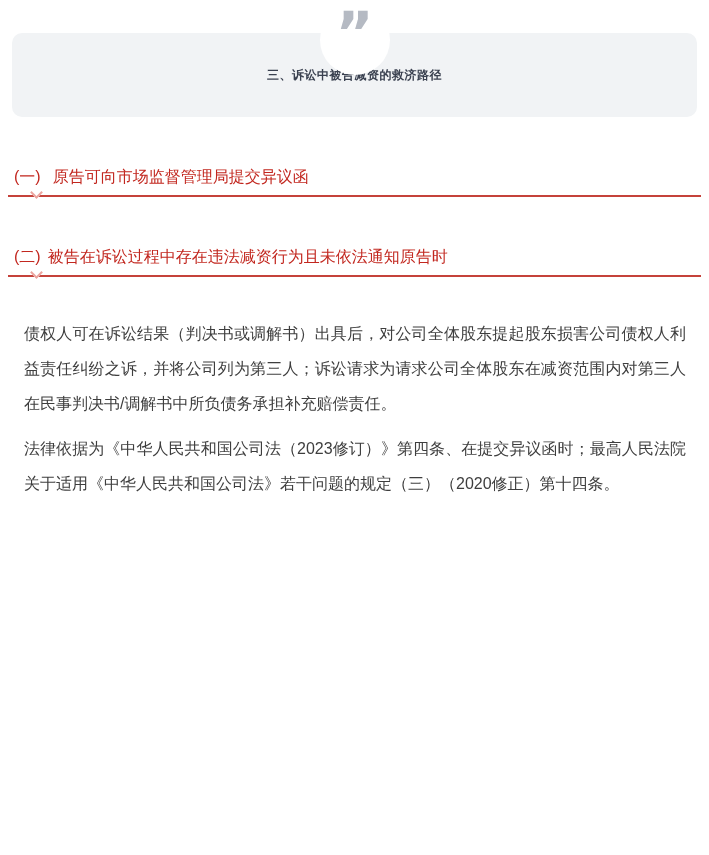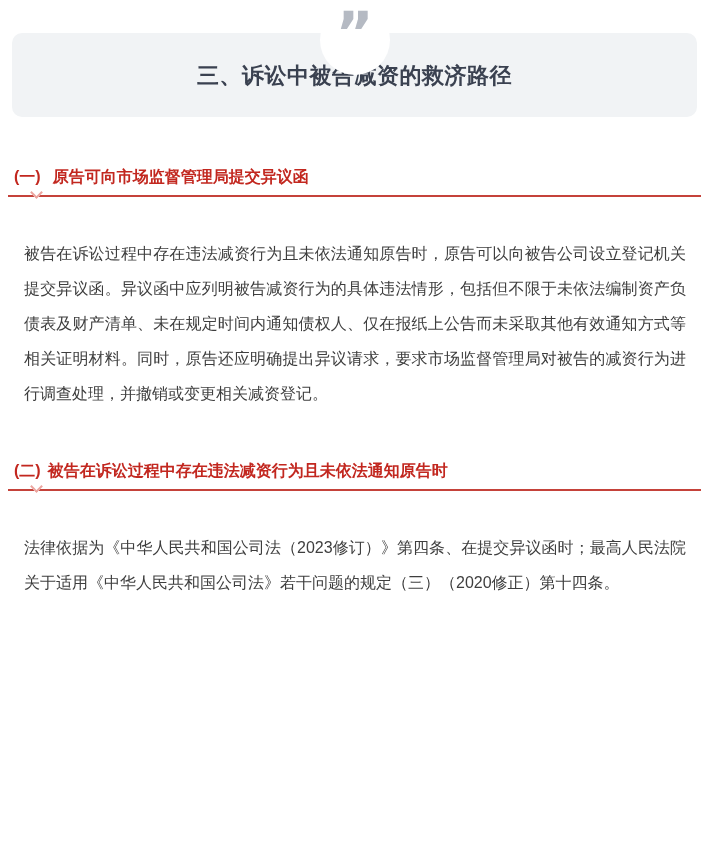--- a/index.html
+++ b/index.html
@@ -42,34 +42,34 @@
     font-size: 58px;
     line-height: 1.02;
     font-weight: 700;
     color: #b5bac3;
     user-select: none;
   }
   .main-title {
     margin: 0;
     padding-top: 33px;
     text-align: center;
-    font-size: 22px;
+    font-size: 12px;
     line-height: 19px;
     font-weight: 700;
     color: #3a4150;
     letter-spacing: 0.5px;
   }
 
   
   .section { margin-top: 50px; }
   .section-heading {
     margin: 0 8px 0 14px;
     font-size: 16px;
     line-height: 19px;
-    font-weight: 700;
+    font-weight: 400;
     color: #c2271f;
   }
   .section-heading .num-wide  { margin-right: 12px; }
   .section-heading .num-tight { margin-right: 7px; }
 
   .divider {
     position: relative;
     margin: 9px 8px 0 8px;
     height: 2px;
     background: #c5423a;
@@ -108,26 +108,26 @@
     <h1 class="main-title">三、诉讼中被告减资的救济路径</h1>
   </div>
 
   <section class="section">
     <h2 class="section-heading">
       <span class="num-wide">(一)</span><span>原告可向市场监督管理局提交异议函</span>
     </h2>
     <div class="divider">
       <span class="notch"></span>
     </div>
-    <p class="para">被告在诉讼过程中存在违法减资行为且未依法通知原告时，原告可以向被告公司设立登记机关提交异议函。异议函中应列明被告减资行为的具体违法情形，包括但不限于未依法编制资产负债表及财产清单、未在规定时间内通知债权人、仅在报纸上公告而未采取其他有效通知方式等相关证明材料。同时，原告还应明确提出异议请求，要求市场监督管理局对被告的减资行为进行调查处理，并撤销或变更相关减资登记。</p>
   </section>
 
   <section class="section">
     <h2 class="section-heading">
       <span class="num-tight">(二)</span><span>被告在诉讼过程中存在违法减资行为且未依法通知原告时</span>
     </h2>
     <div class="divider">
       <span class="notch"></span>
     </div>
+    <p class="para">债权人可在诉讼结果（判决书或调解书）出具后，对公司全体股东提起股东损害公司债权人利益责任纠纷之诉，并将公司列为第三人；诉讼请求为请求公司全体股东在减资范围内对第三人在民事判决书/调解书中所负债务承担补充赔偿责任。</p>
     <p class="para">法律依据为《中华人民共和国公司法（2023修订）》第四条、在提交异议函时；最高人民法院关于适用《中华人民共和国公司法》若干问题的规定（三）（2020修正）第十四条。</p>
   </section>
 
 </div>
 
 </body></html>

